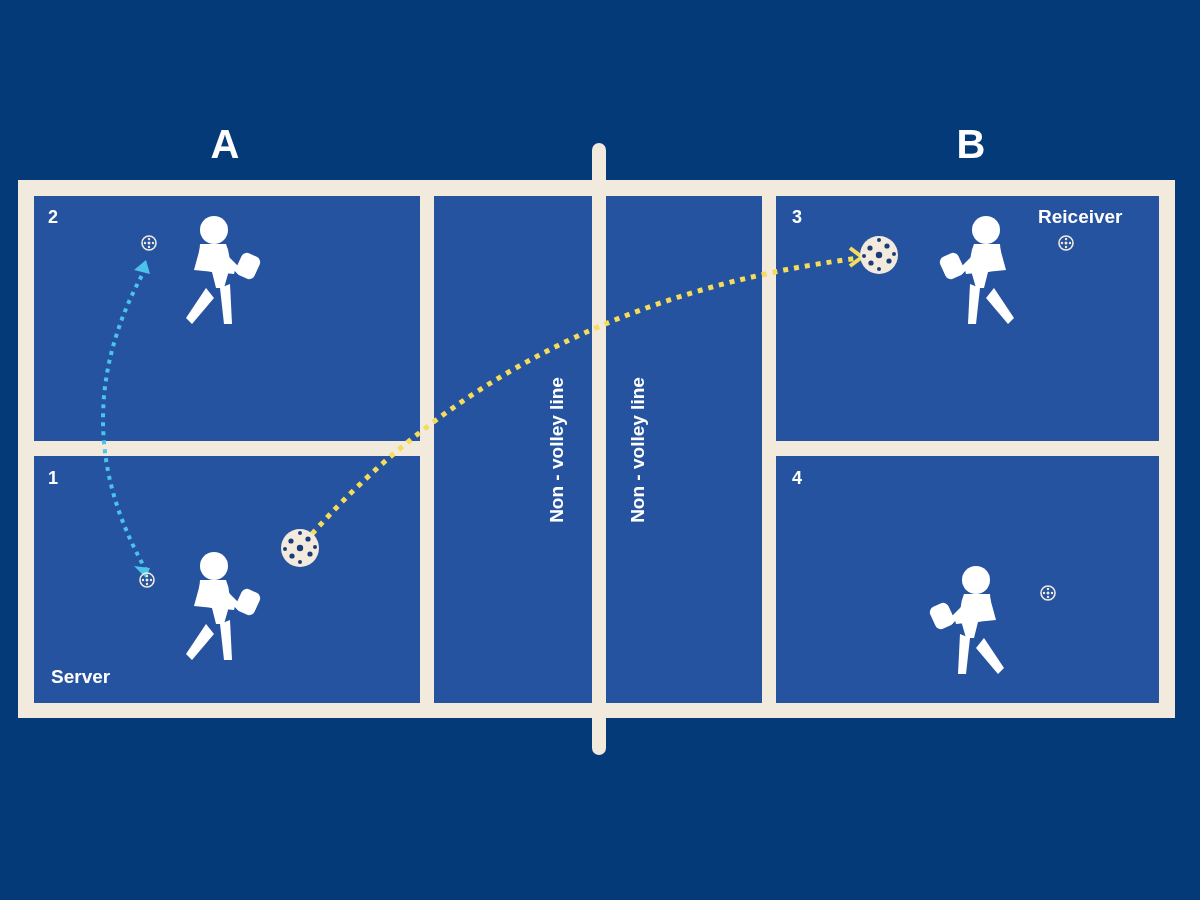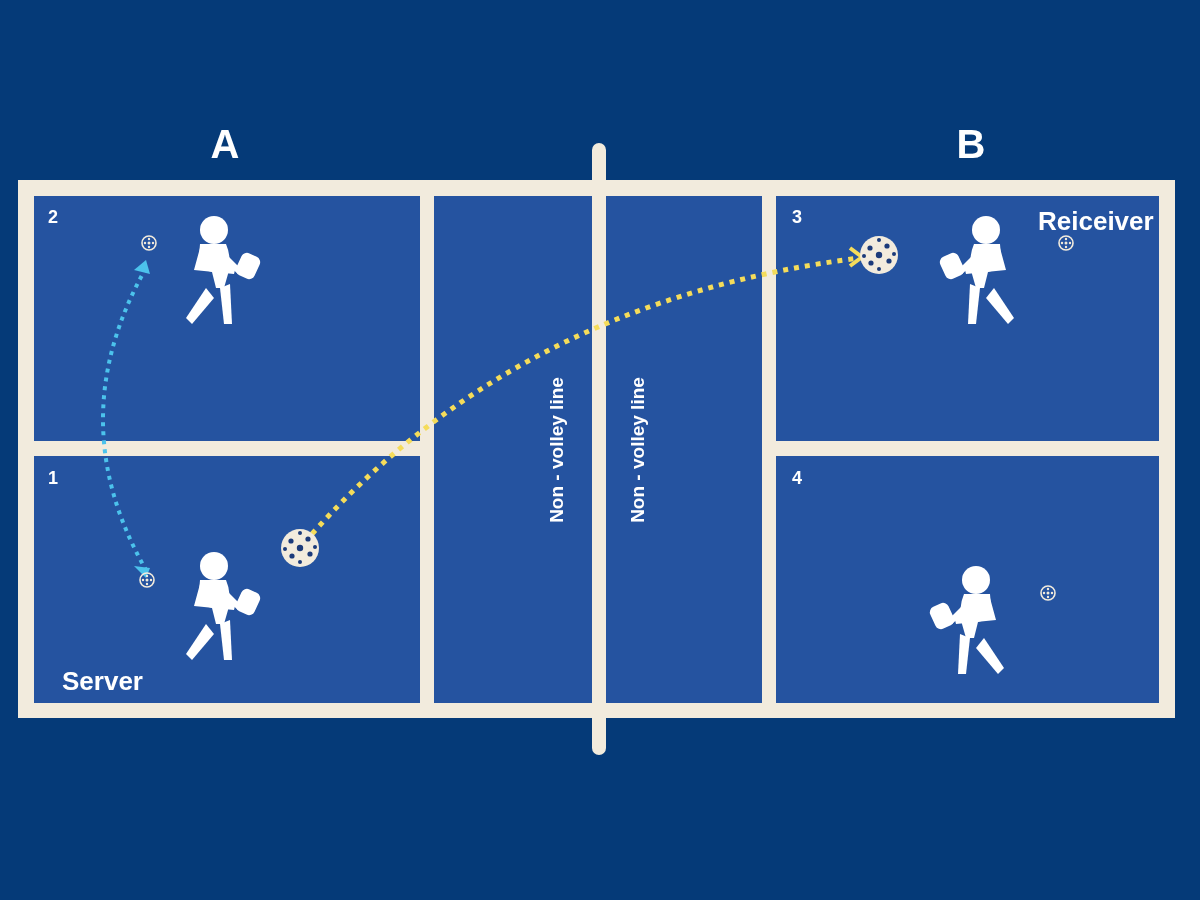--- a/index.html
+++ b/index.html
@@ -1,21 +1,21 @@
 <!DOCTYPE html>
 <html><head>
 <meta charset="utf-8">
 <style>
   html,body{margin:0;padding:0;}
   body{width:1200px;height:900px;background:#053a78;position:relative;overflow:hidden;font-family:"Liberation Sans",sans-serif;}
   .team{position:absolute;top:122px;font-size:40px;font-weight:bold;color:#ffffff;width:80px;text-align:center;}
   .court-outer{position:absolute;left:18px;top:180px;width:1157px;height:538px;background:#f2ebdd;}
   .box{position:absolute;background:#2553a0;}
   .num{position:absolute;font-size:18px;font-weight:bold;color:#ffffff;}
-  .role{position:absolute;font-size:26px;font-weight:bold;color:#ffffff;}
+  .role{position:absolute;font-size:19px;font-weight:bold;color:#ffffff;}
   .kitchen-label{position:absolute;font-size:19px;font-weight:bold;color:#ffffff;transform:rotate(-90deg);transform-origin:center;white-space:nowrap;width:200px;text-align:center;}
   .net{position:absolute;left:592px;top:143px;width:14px;height:612px;background:#f2ebdd;border-radius:7px;}
   svg.overlay{position:absolute;left:0;top:0;}
 </style>
 </head>
 <body>
 
 <div class="team" style="left:185px;">A</div>
 <div class="team" style="left:931px;">B</div>
 
@@ -30,21 +30,21 @@
 <div class="box" style="left:776px;top:196px;width:383px;height:245px;"></div>
 <div class="box" style="left:776px;top:456px;width:383px;height:247px;"></div>
 
 <div class="net"></div>
 
 <div class="num" style="left:48px;top:207px;">2</div>
 <div class="num" style="left:48px;top:468px;">1</div>
 <div class="num" style="left:792px;top:207px;">3</div>
 <div class="num" style="left:792px;top:468px;">4</div>
 
-<div class="role" style="left:62px;top:666px;">Server</div>
+<div class="role" style="left:51px;top:666px;">Server</div>
 <div class="role" style="left:1038px;top:206px;">Reiceiver</div>
 
 <div class="kitchen-label" style="left:457px;top:439px;">Non - volley line</div>
 <div class="kitchen-label" style="left:538px;top:439px;">Non - volley line</div>
 
 <svg class="overlay" width="1200" height="900" viewBox="0 0 1200 900">
   <defs>
     <g id="player">
       <circle cx="0" cy="-48" r="14" fill="#fff"></circle>
       <path d="M-14,-34 L12,-34 Q18,-20 14,-4 L10,10 L2,10 L-2,-6 L-16,-10 Z" fill="#fff"></path>

